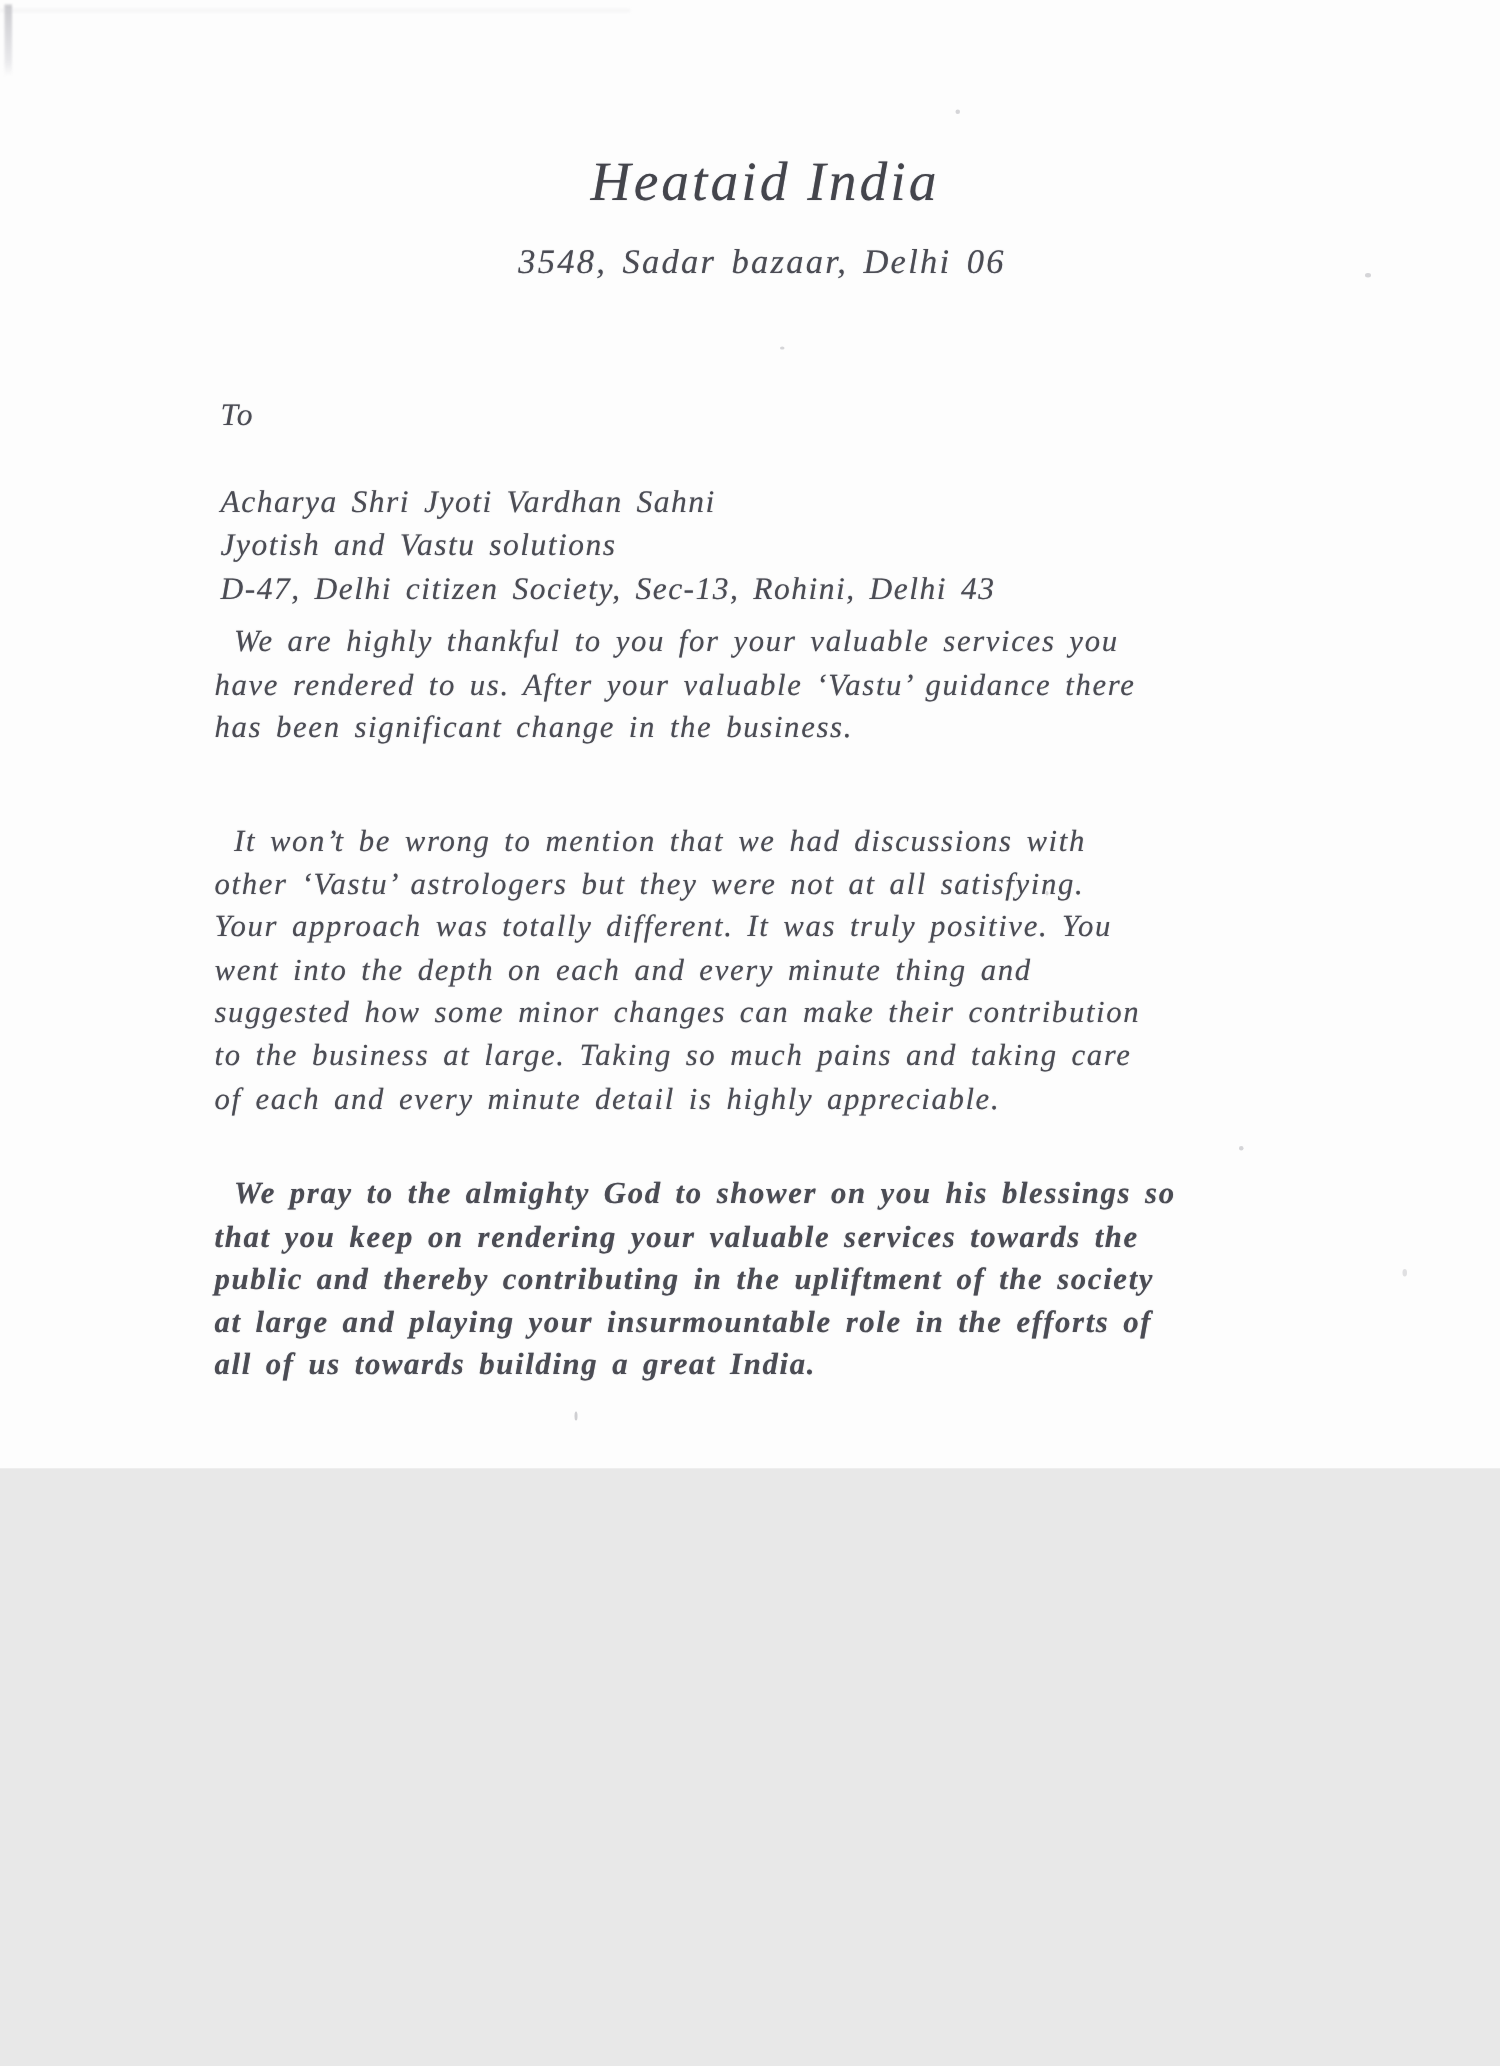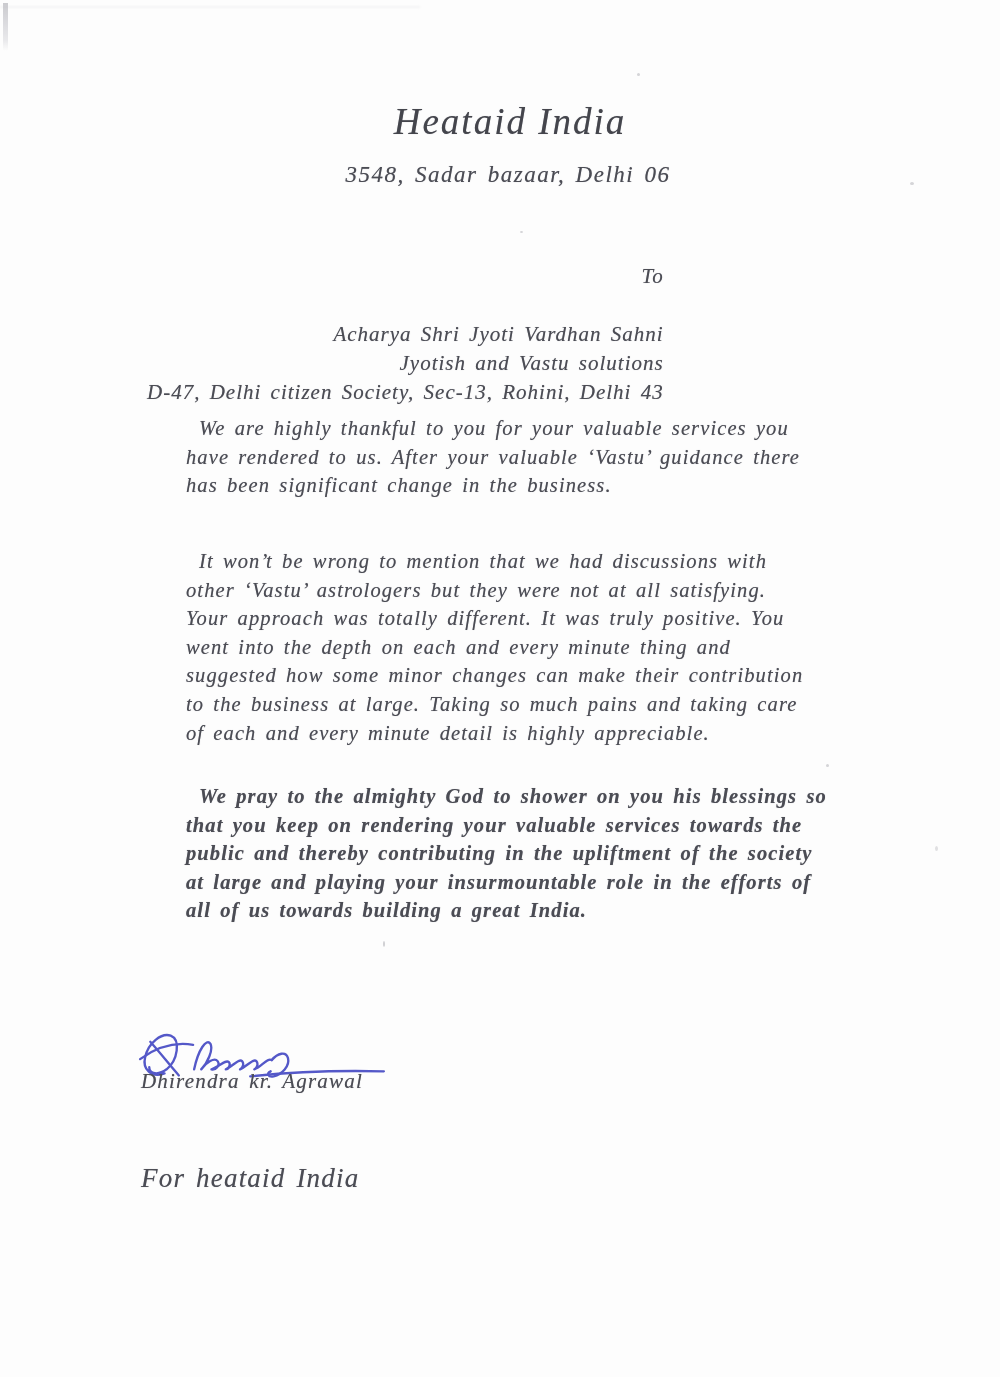--- a/index.html
+++ b/index.html
@@ -3,21 +3,21 @@
 <meta charset="utf-8">
 <style>
   html, body {
     margin: 0;
     padding: 0;
     background: #e8e8e8;
   }
   .page {
     position: relative;
     width: 1000px;
-    height: 1377px;
+    height: 979px;
     margin: 0 auto;
     background: #fdfdfd;
     overflow: hidden;
     font-family: "Liberation Serif", serif;
     font-style: italic;
     color: #4b4c54;
     text-shadow: 0 0 0.7px rgba(75, 76, 90, 0.55);
   }
   
   .edge-smudge {
@@ -78,33 +78,31 @@
   }
   .recipient {
     position: absolute;
     top: 233px;
     left: 147px;
     font-size: 21px;
     line-height: 29px;
     letter-spacing: 1px;
     word-spacing: 3px;
     white-space: pre-line;
-    text-align: right;
   }
   .para {
     position: absolute;
     left: 143px;
     width: 760px;
     font-size: 20.5px;
     line-height: 28.6px;
     letter-spacing: 1.1px;
     word-spacing: 3px;
     white-space: pre-line;
     text-indent: 13px;
-    margin-left: 43px;
   }
   .para.p1 { top: 414px; }
   .para.p2 { top: 547px; }
   .para.p3 { top: 782px; font-weight: bold; }
 
   .closing-lines {
     position: absolute;
     top: 957px;
     left: 145px;
     font-size: 21px;

